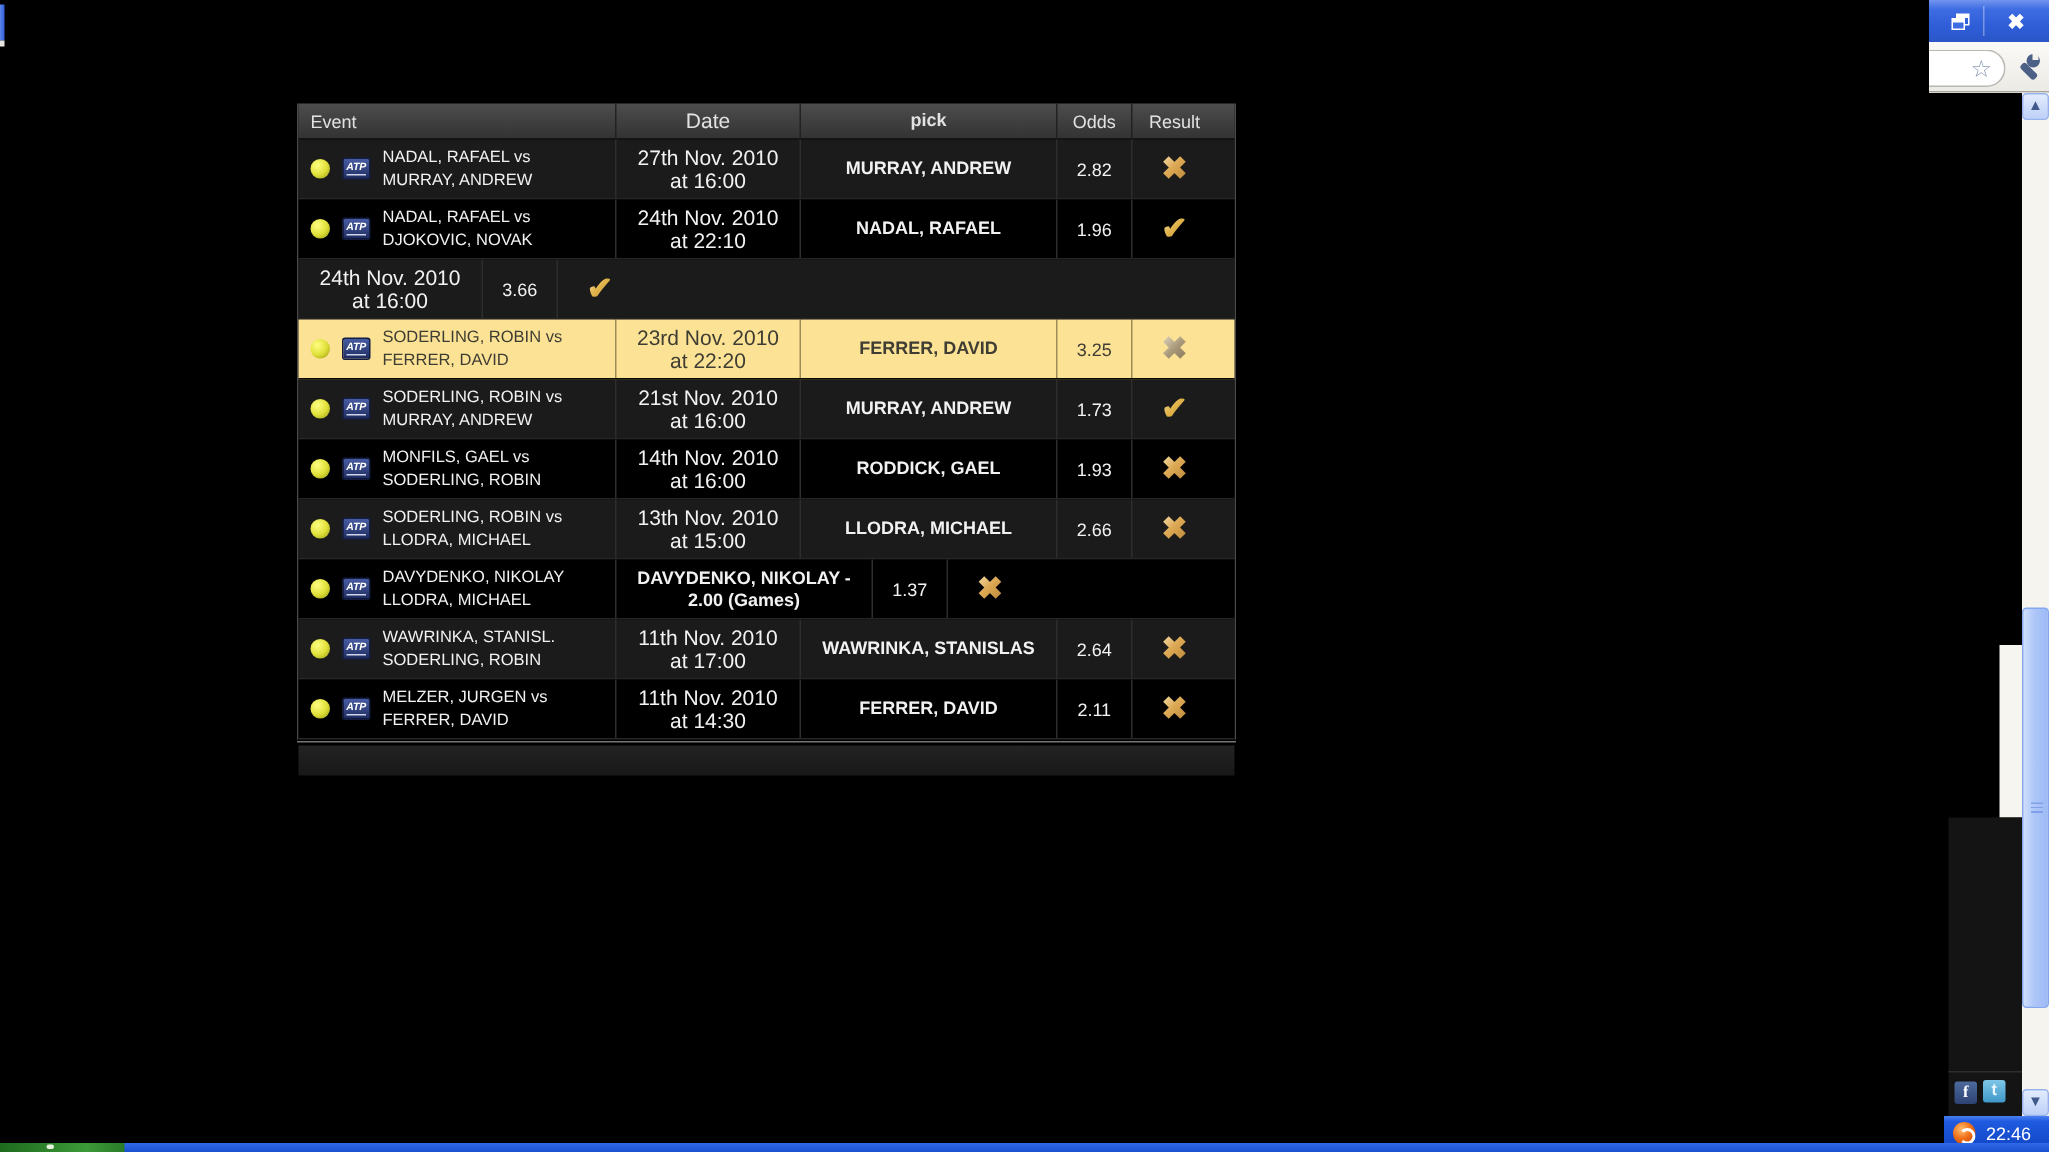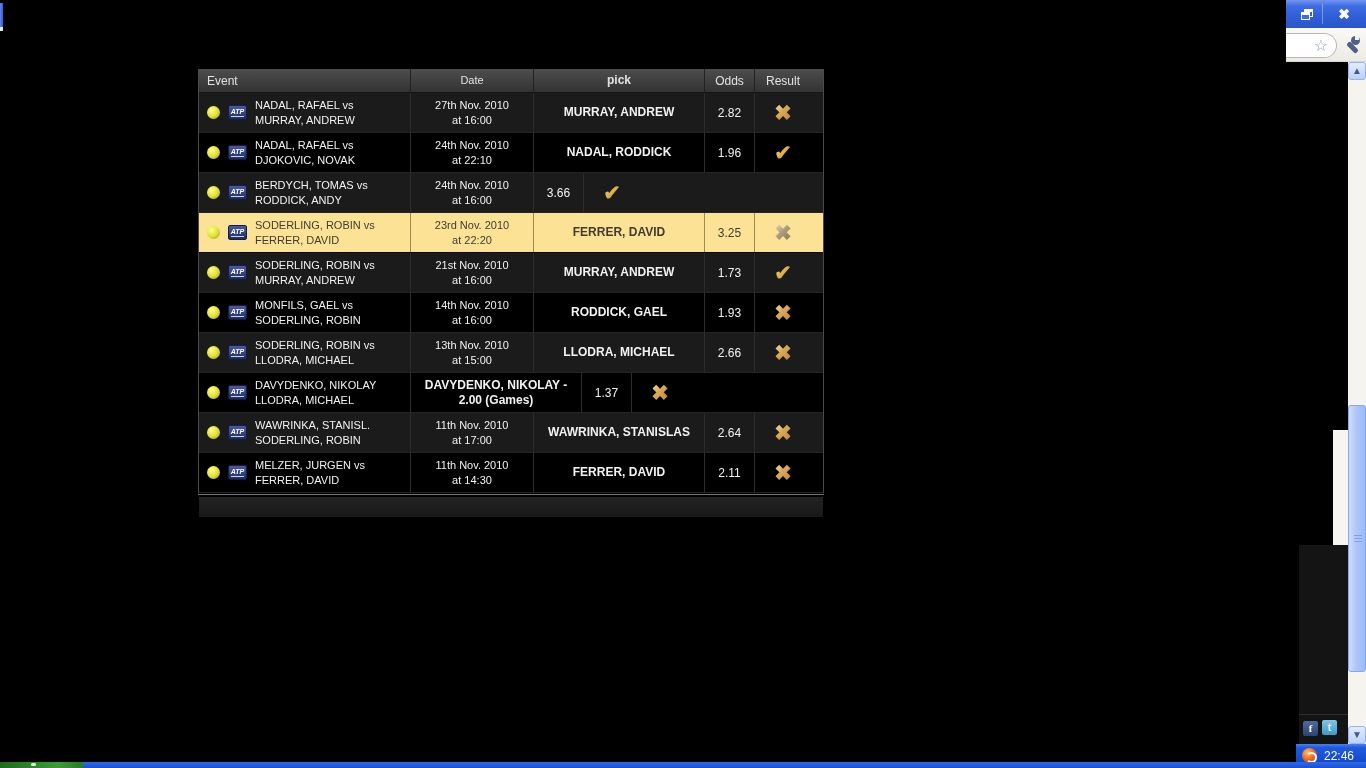--- a/index.html
+++ b/index.html
@@ -80,21 +80,21 @@
   .th:last-child { border-right:none; }
   .tr { display:flex; height:40px; border-bottom:1px solid #262626; cursor:pointer; }
   .tr.odd { background:#1b1b1b; }
   .tr.even { background:#000; }
   .tr.hl { background:#FBE294; border-bottom:1px solid #0a0a00; }
   .td { display:flex; align-items:center; justify-content:center; color:#f2f2f2;
     border-right:1px solid #2d2d2d; text-align:center; }
   .td:last-child { border-right:none; }
   .tr.hl .td { color:#3f3d33; border-right-color:rgba(40,35,10,.45); }
   .col0 { width:212px; justify-content:flex-start; text-align:left; padding-left:8px; }
-  .col1 { width:123px; font-size:11px; line-height:15px; }
+  .col1 { width:123px; font-size:14px; line-height:15px; }
   .col2 { width:171px; font-size:12px; font-weight:bold; line-height:15px; padding:0 6px; }
   .col3 { width:50px;  font-size:12px; }
   .col4 { width:56px; }
   .ev-text { font-size:11px; line-height:15px; margin-left:8px; white-space:nowrap; overflow:hidden; }
   .ball-icon { flex:0 0 auto; width:13px; height:13px; border-radius:50%;
     background:radial-gradient(circle at 35% 32%, #fafa78 8%, #e0e03a 52%, #9c9c16 96%); }
   .atp-badge { flex:0 0 auto; margin-left:8px; width:19px; height:15px; border-radius:2px;
     background:linear-gradient(180deg,#475ba2 0%,#32437f 55%,#1d2a5e 100%);
     border:1px solid #141d42; display:flex; align-items:center; justify-content:center; }
   .atp-badge span { color:#fff; font-size:7px; font-style:italic; font-weight:bold;
@@ -189,34 +189,27 @@
           <div class="td col0">
             <span class="ball-icon"></span>
             <span class="atp-badge">
               <span>ATP</span>
             </span>
             <span class="ev-text">NADAL, RAFAEL vs<br>DJOKOVIC, NOVAK</span>
           </div>
           <div class="td col1">
             <span>24th Nov. 2010<br>at 22:10</span>
           </div>
-          <div class="td col2">NADAL, RODDICK</div>
+          <div class="td col2">NADAL, RAFAEL</div>
           <div class="td col3">1.96</div>
           <div class="td col4">
             <span class="res win">✔</span>
           </div>
         </div>
         <div class="tr odd">
-          <div class="td col0">
-            <span class="ball-icon"></span>
-            <span class="atp-badge">
-              <span>ATP</span>
-            </span>
-            <span class="ev-text">BERDYCH, TOMAS vs<br>RODDICK, ANDY</span>
-          </div>
           <div class="td col1">
             <span>24th Nov. 2010<br>at 16:00</span>
           </div>
           <div class="td col3">3.66</div>
           <div class="td col4">
             <span class="res win">✔</span>
           </div>
         </div>
         <div class="tr hl">
           <div class="td col0">

